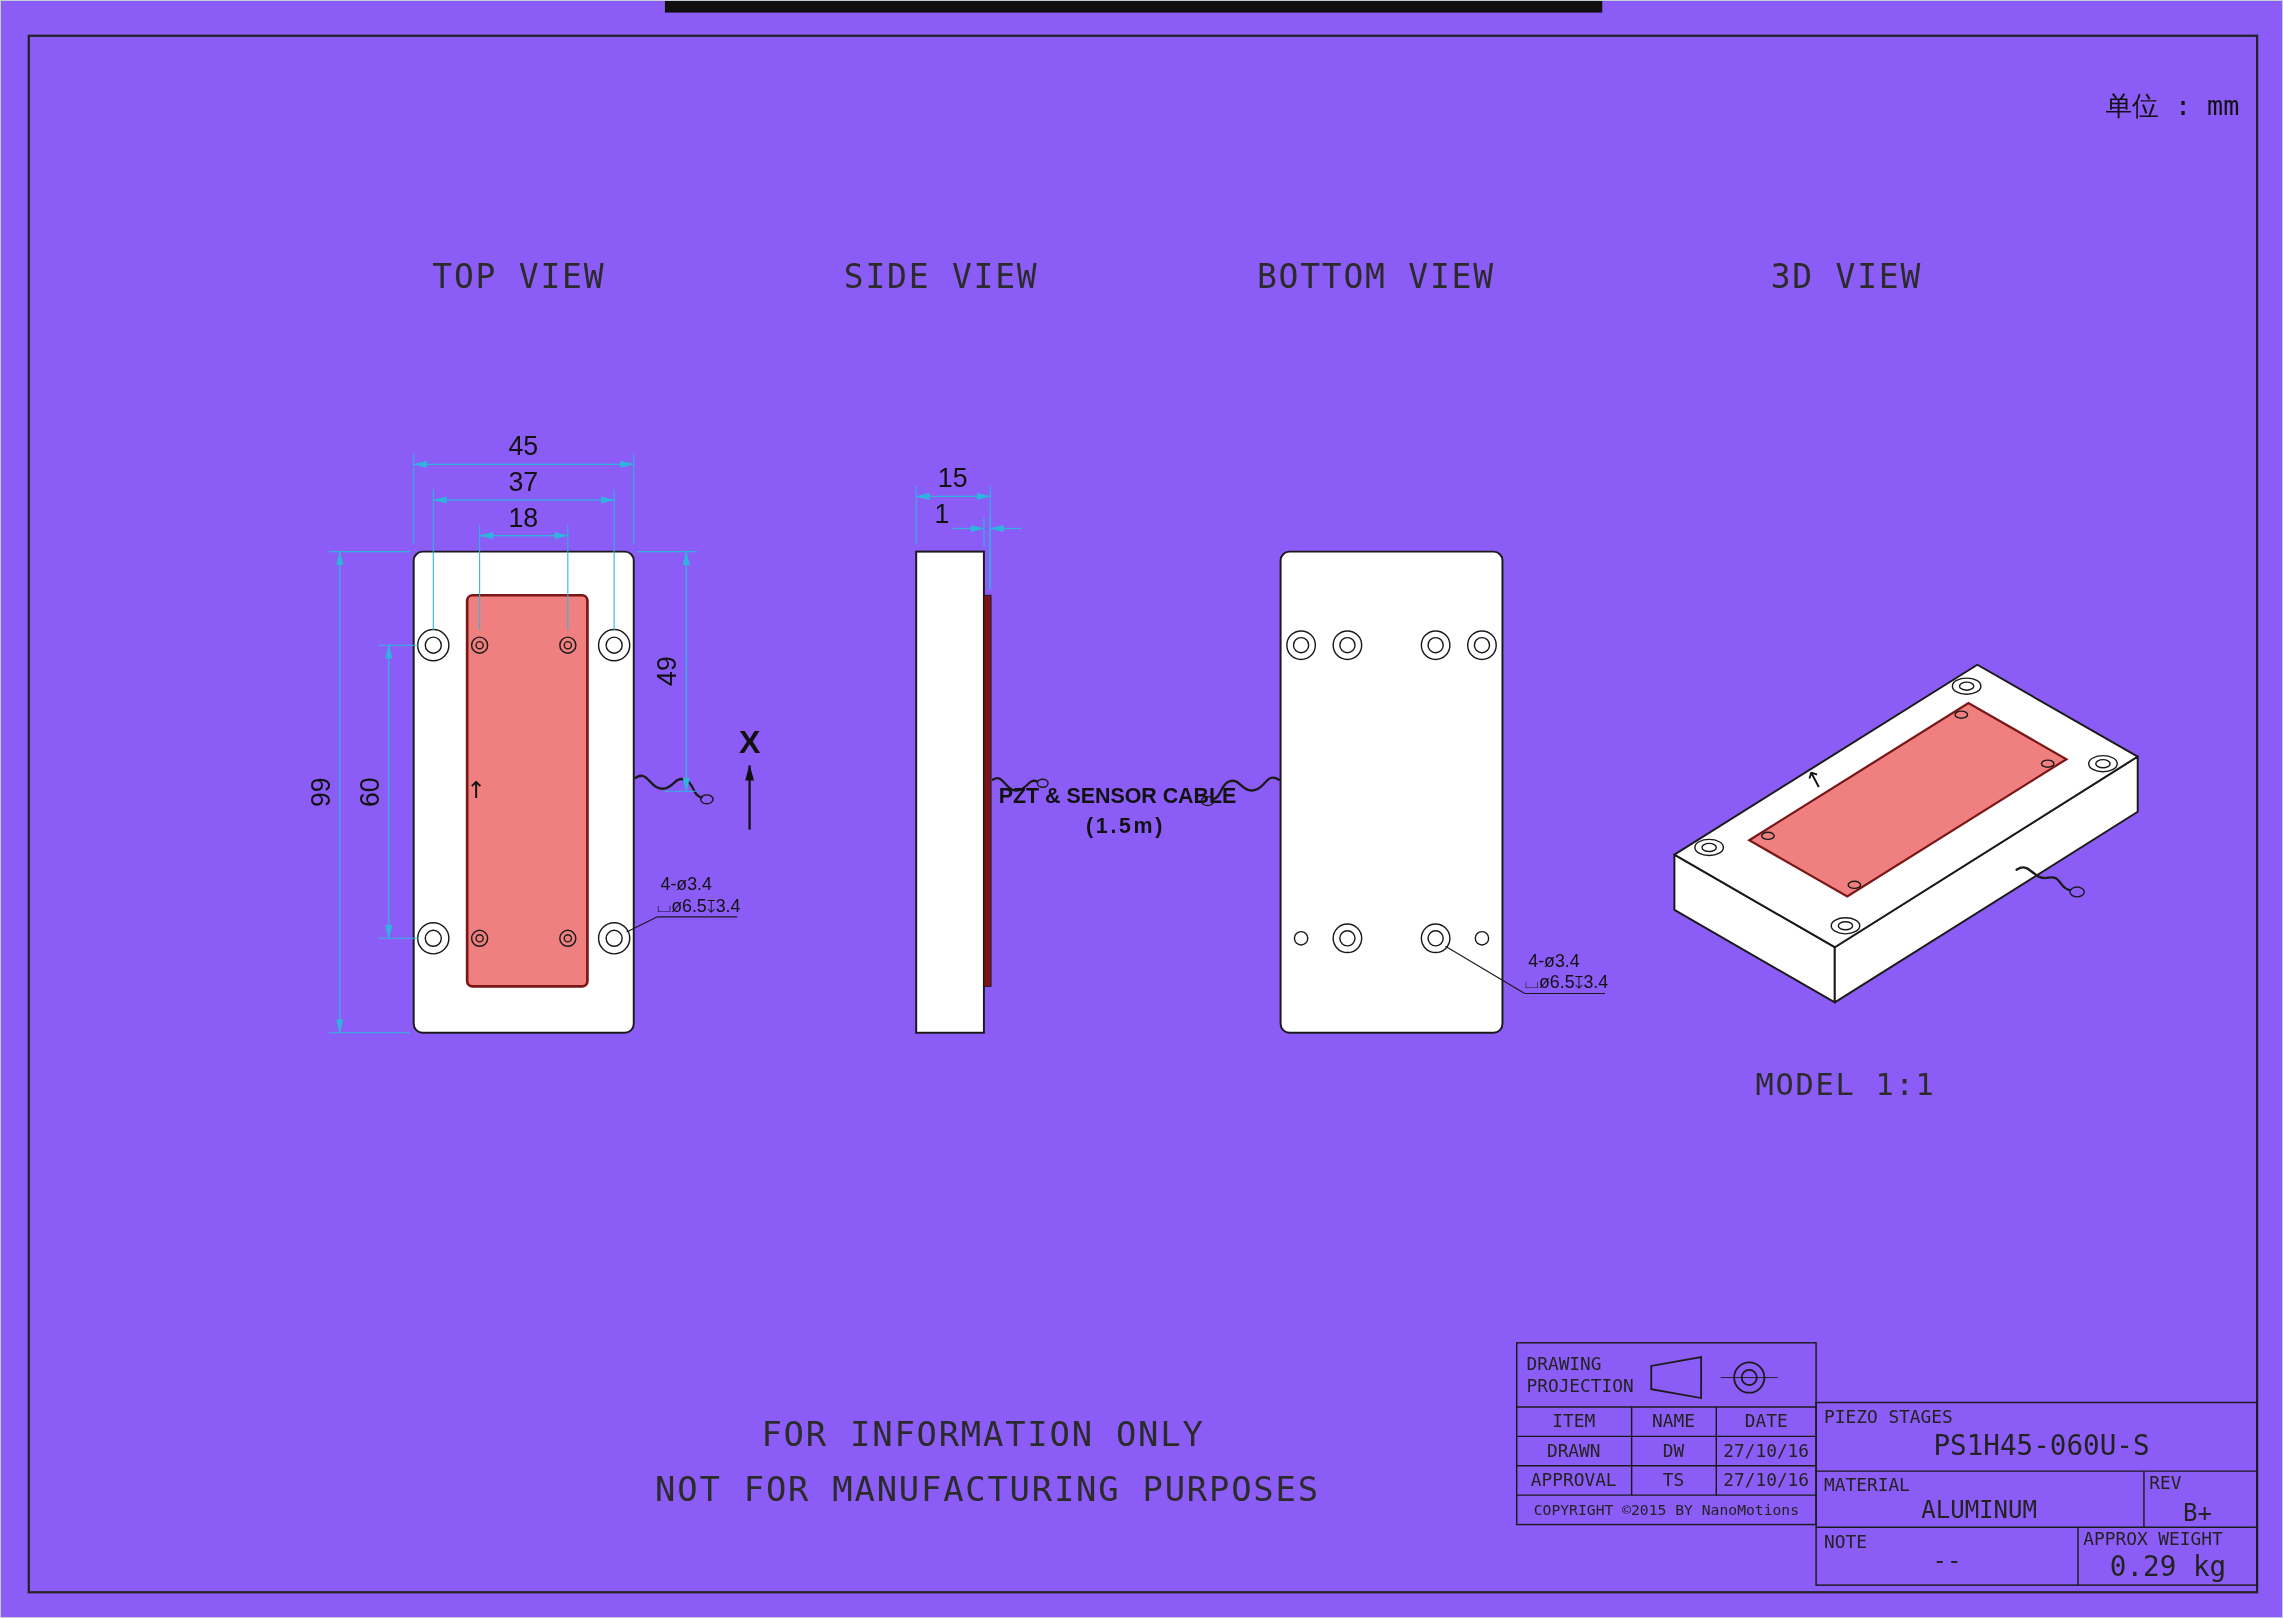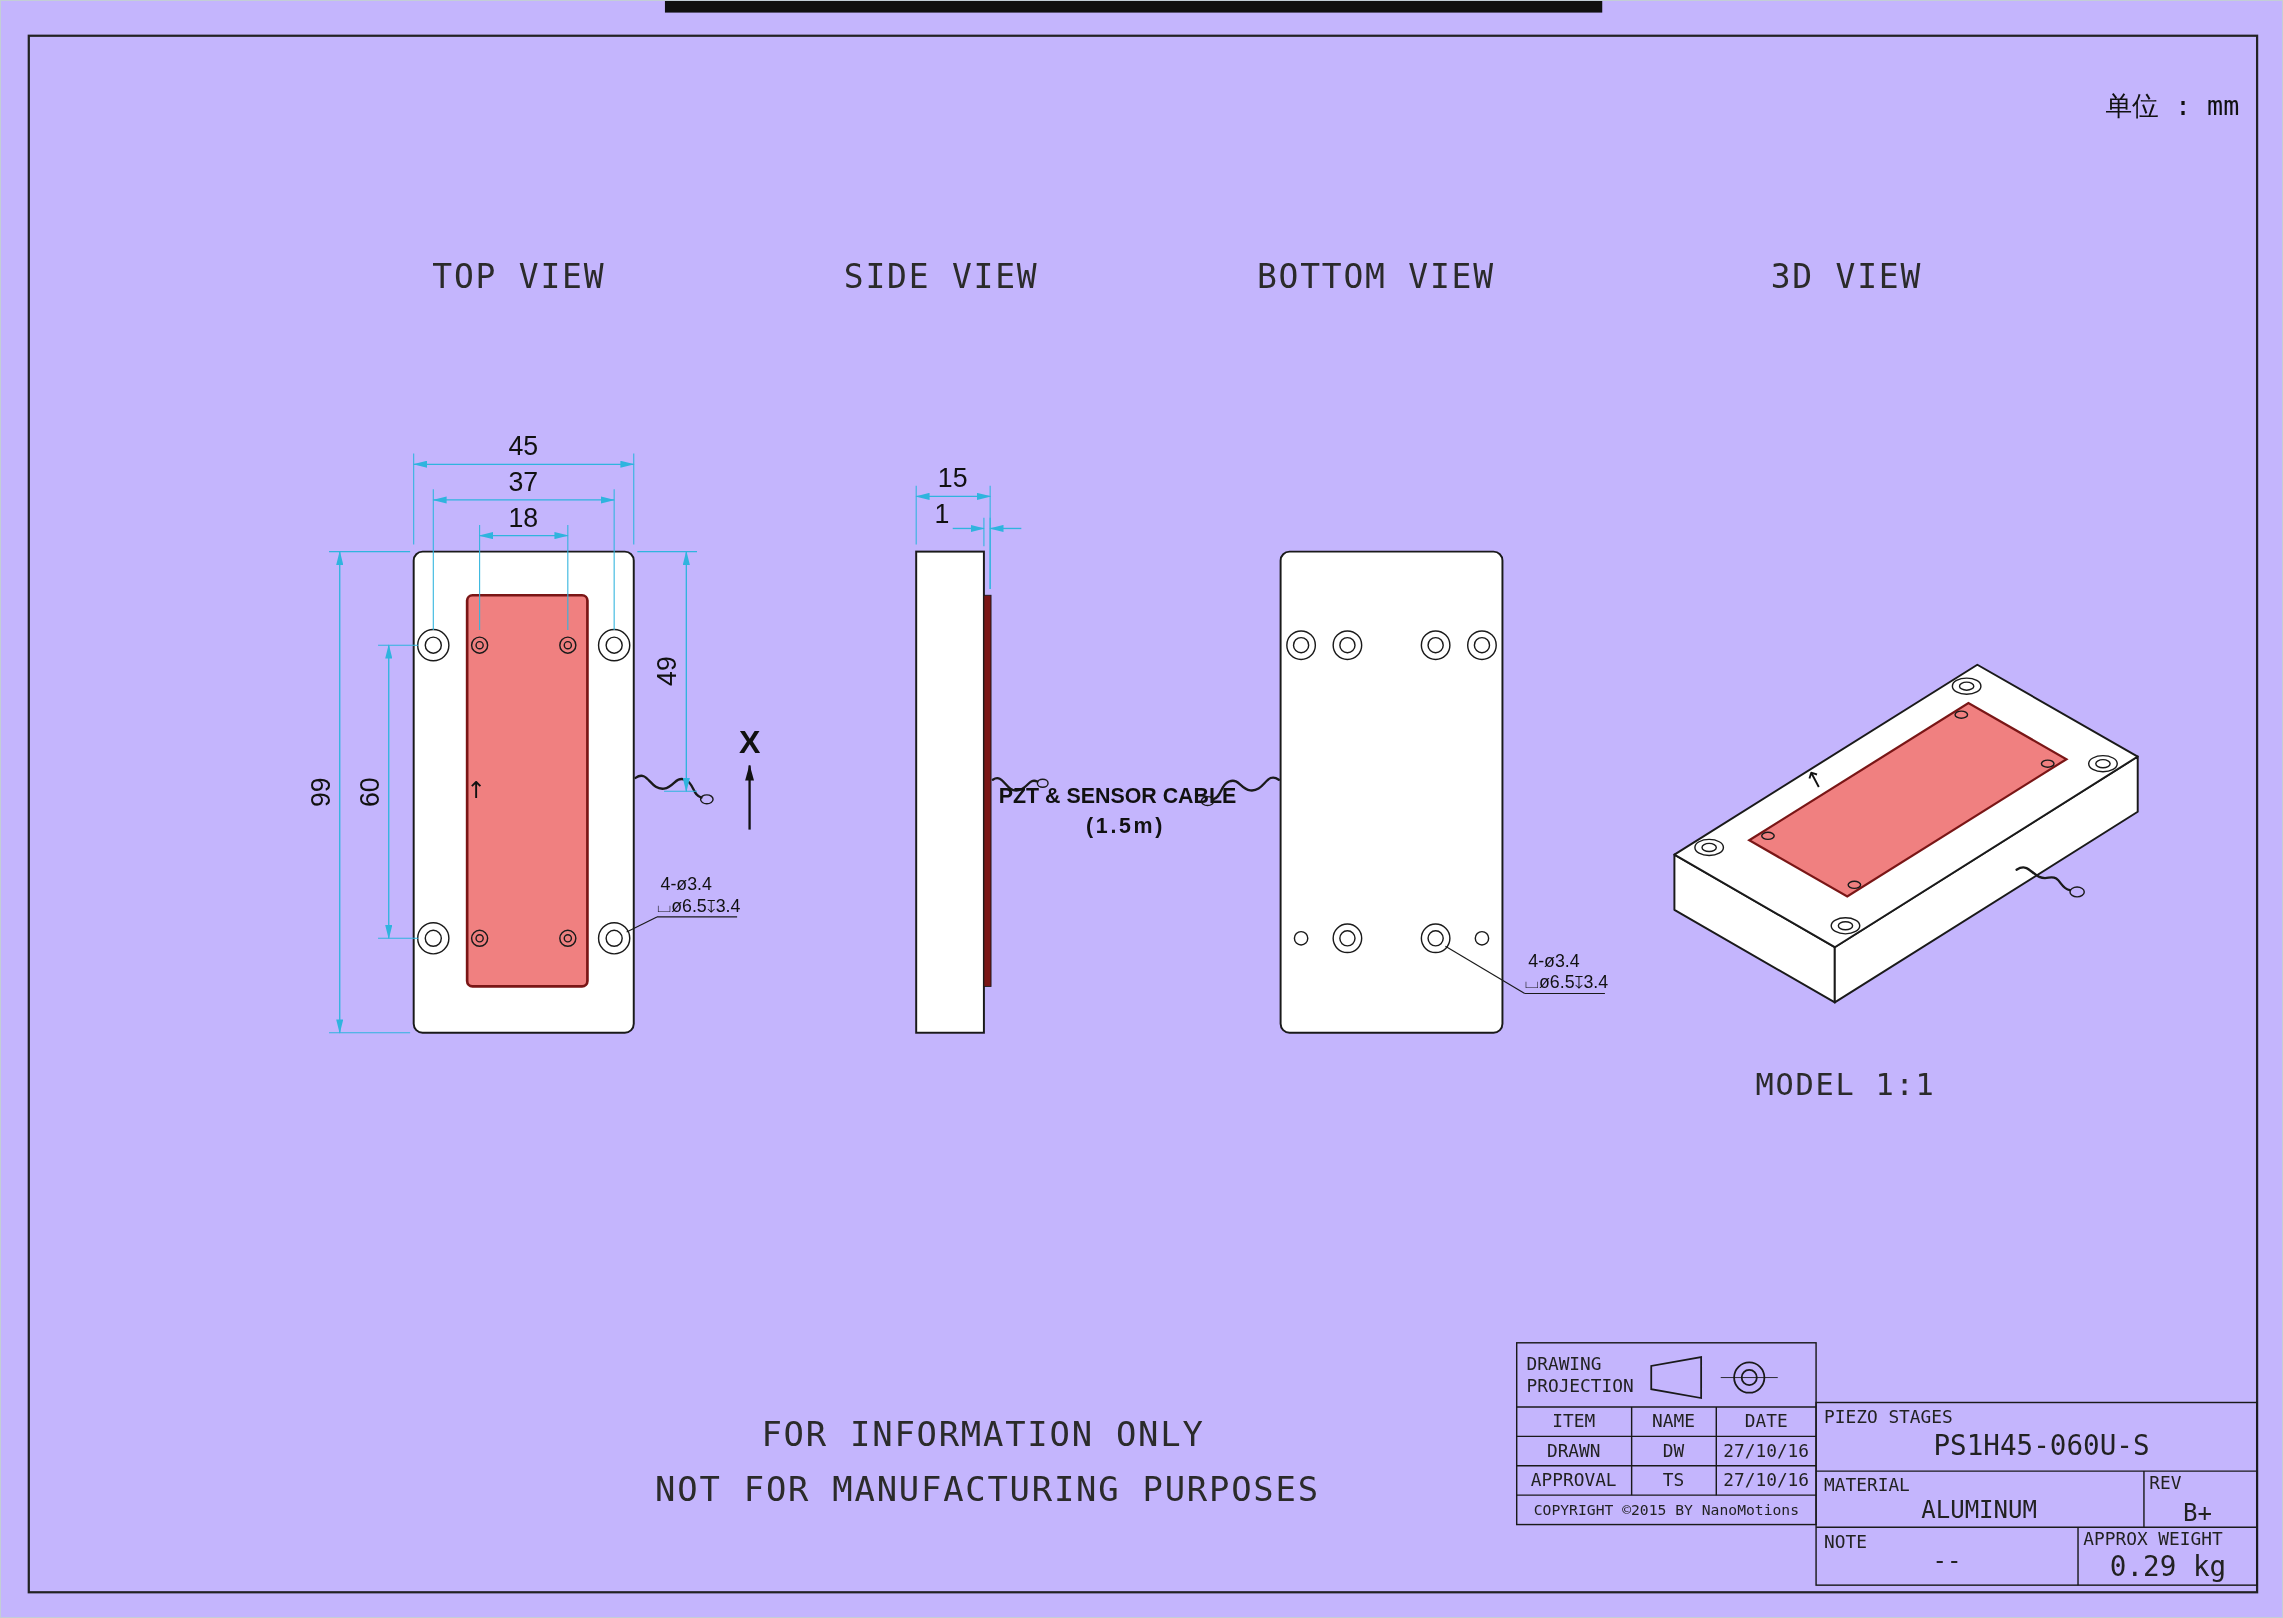--- a/index.html
+++ b/index.html
@@ -1,16 +1,16 @@
 <!DOCTYPE html>
 <html style="font-size:14.3px"><head>
 <meta charset="utf-8">
 <style>
   html,body{margin:0;padding:0;background:#ffffff;}
-  .page{position:relative;width:2283px;height:1618px;background:#c4b5fd;border:0.9px solid #c3ced6;box-sizing:border-box;overflow:hidden;
+  .page{position:relative;width:2283px;height:1618px;background:#8b5cf6;border:0.9px solid #c3ced6;box-sizing:border-box;overflow:hidden;
         font-family:"Liberation Sans",sans-serif;}
   svg{position:absolute;left:0;top:0;}
   
   .outline{fill:#ffffff;stroke:#1a1a1a;stroke-width:2.2;}
   .thin   {fill:none;stroke:#1a1a1a;stroke-width:1.6;}
   .tableln{stroke:#1a1a1a;stroke-width:1.6;fill:none;}
   .dimln  {stroke:#2fb4de;stroke-width:1.5;fill:none;}
   .extln  {stroke:#2fb4de;stroke-width:1.2;fill:none;}
   .leader {stroke:#1a1a1a;stroke-width:1.3;fill:none;}
   .cable  {fill:none;stroke:#1a1a1a;stroke-width:2.6;stroke-linecap:round;}

